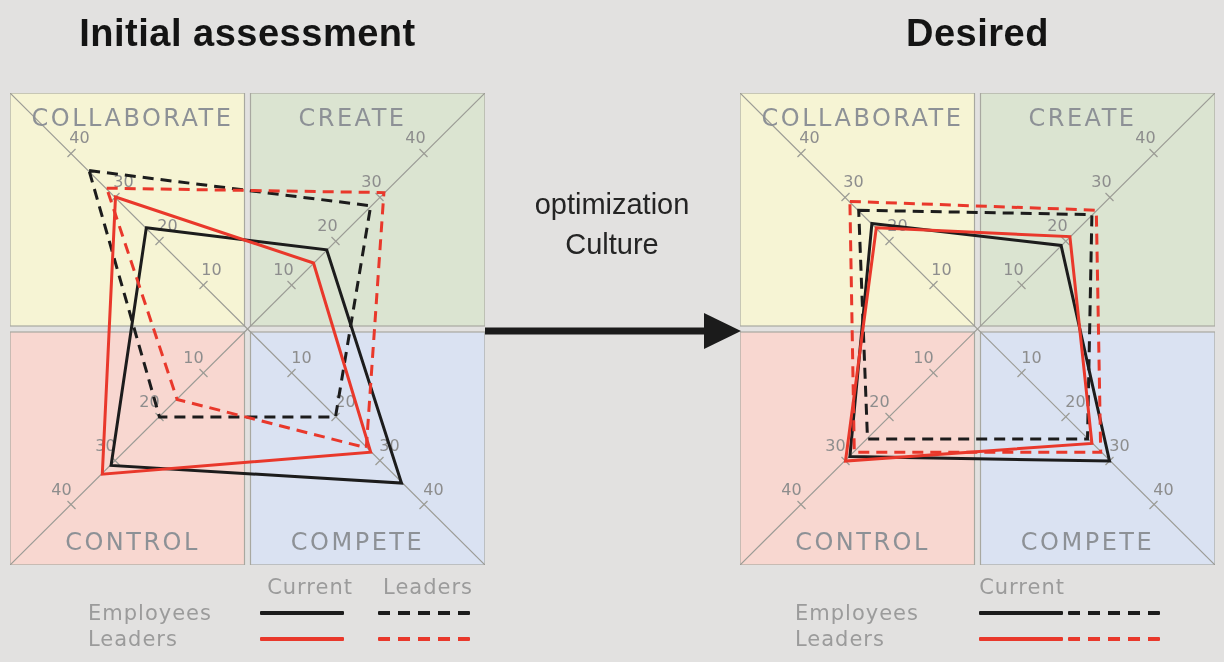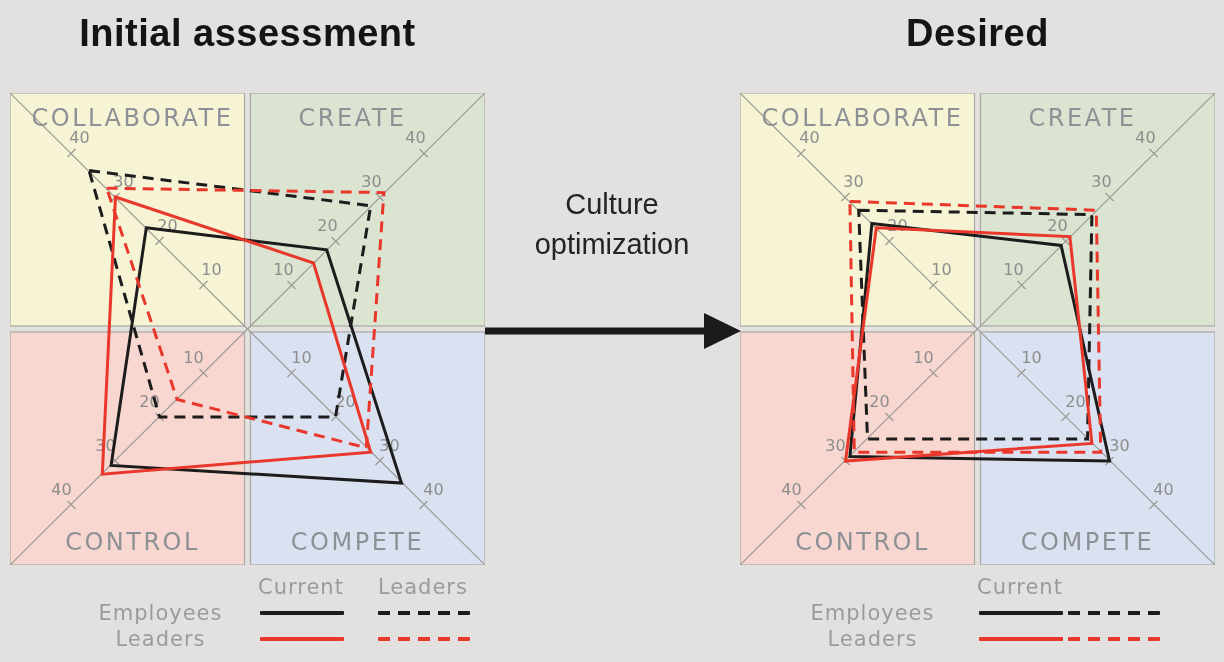--- a/index.html
+++ b/index.html
@@ -33,22 +33,22 @@
     left:88px;top:574px;
     grid-template-columns:145px 95px 95px;column-gap:25px;
   }
   #legend-right{
     left:795px;top:574px;
     grid-template-columns:155px 88px 92px;
     column-gap:0;
   }
   #legend-right .c2{margin-left:27px;width:88px;}
   #legend-right .c3{margin-left:30px;width:92px;}
-  .lg-head{font-size:21px;text-align:left;line-height:26px;letter-spacing:1px;}
-  .lg-label{font-size:21px;text-align:center;line-height:26px;letter-spacing:1px;}
+  .lg-head{font-size:21px;text-align:right;line-height:26px;letter-spacing:1px;}
+  .lg-label{font-size:21px;text-align:left;line-height:26px;letter-spacing:1px;}
   .lg-line{line-height:26px;}
   .sample{display:block;height:4px;margin-top:11px;border-radius:1px;}
   .sample.solid{width:84px;margin-left:2px;}
   .sample.dashed{width:92px;}
 </style>
 </head>
 <body style="background: rgb(226, 225, 224);">
 
 <div class="stage">
 
@@ -147,22 +147,22 @@
       <text x="342.5" y="33" text-anchor="middle" fill="#8d9196" font-size="24" letter-spacing="2.5" font-family="&quot;DejaVu Sans&quot;, sans-serif">CREATE</text>
       <text x="347.5" y="457" text-anchor="middle" fill="#8d9196" font-size="24" letter-spacing="2.5" font-family="&quot;DejaVu Sans&quot;, sans-serif">COMPETE</text>
       <text x="122.5" y="457" text-anchor="middle" fill="#8d9196" font-size="24" letter-spacing="2.5" font-family="&quot;DejaVu Sans&quot;, sans-serif">CONTROL</text>
       <polygon points="131.89999999999998,130.39999999999998 321.1,152.39999999999998 369.5,368 109.89999999999999,363.6" fill="none" stroke="#1c1c1c" stroke-width="3" stroke-linejoin="miter"></polygon>
       <polygon points="118.69999999999999,117.19999999999999 351.9,121.6 347.5,346 127.49999999999999,346" fill="none" stroke="#1c1c1c" stroke-width="3" stroke-linejoin="miter" stroke-dasharray="11 7"></polygon>
       <polygon points="109.89999999999999,108.39999999999999 356.3,117.19999999999999 360.70000000000005,359.20000000000005 114.29999999999998,359.20000000000005" fill="none" stroke="#e9382b" stroke-width="3" stroke-linejoin="miter" stroke-dasharray="11 7"></polygon>
       <polygon points="136.3,134.8 329.9,143.6 351.9,350.4 105.5,368" fill="none" stroke="#e9382b" stroke-width="3" stroke-linejoin="miter"></polygon>
     </svg>
 
   <div class="flow-label">
+    <div>optimization</div>
     <div>Culture</div>
-    <div>optimization</div>
   </div>
 
   <svg class="flow-arrow" viewBox="0 0 260 46">
     <line x1="2" y1="23" x2="226" y2="23" stroke="#1b1b1b" stroke-width="7"></line>
     <polygon points="221,5 258,23 221,41" fill="#1b1b1b"></polygon>
   </svg>
 
   <div class="legend" id="legend-left">
     <div class="lg-cell"></div>
     <div class="lg-head">Current</div>

